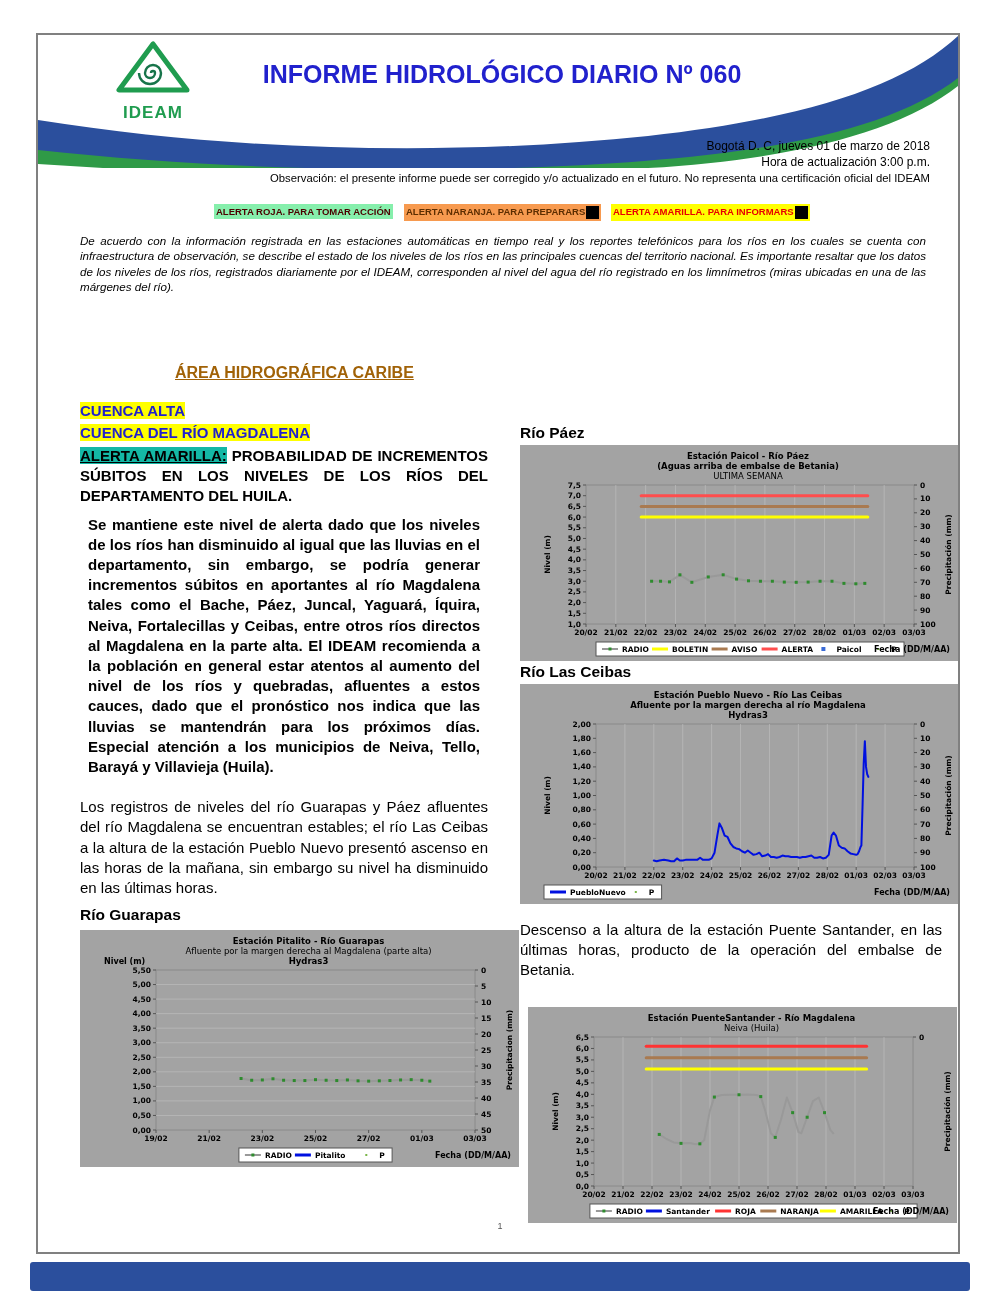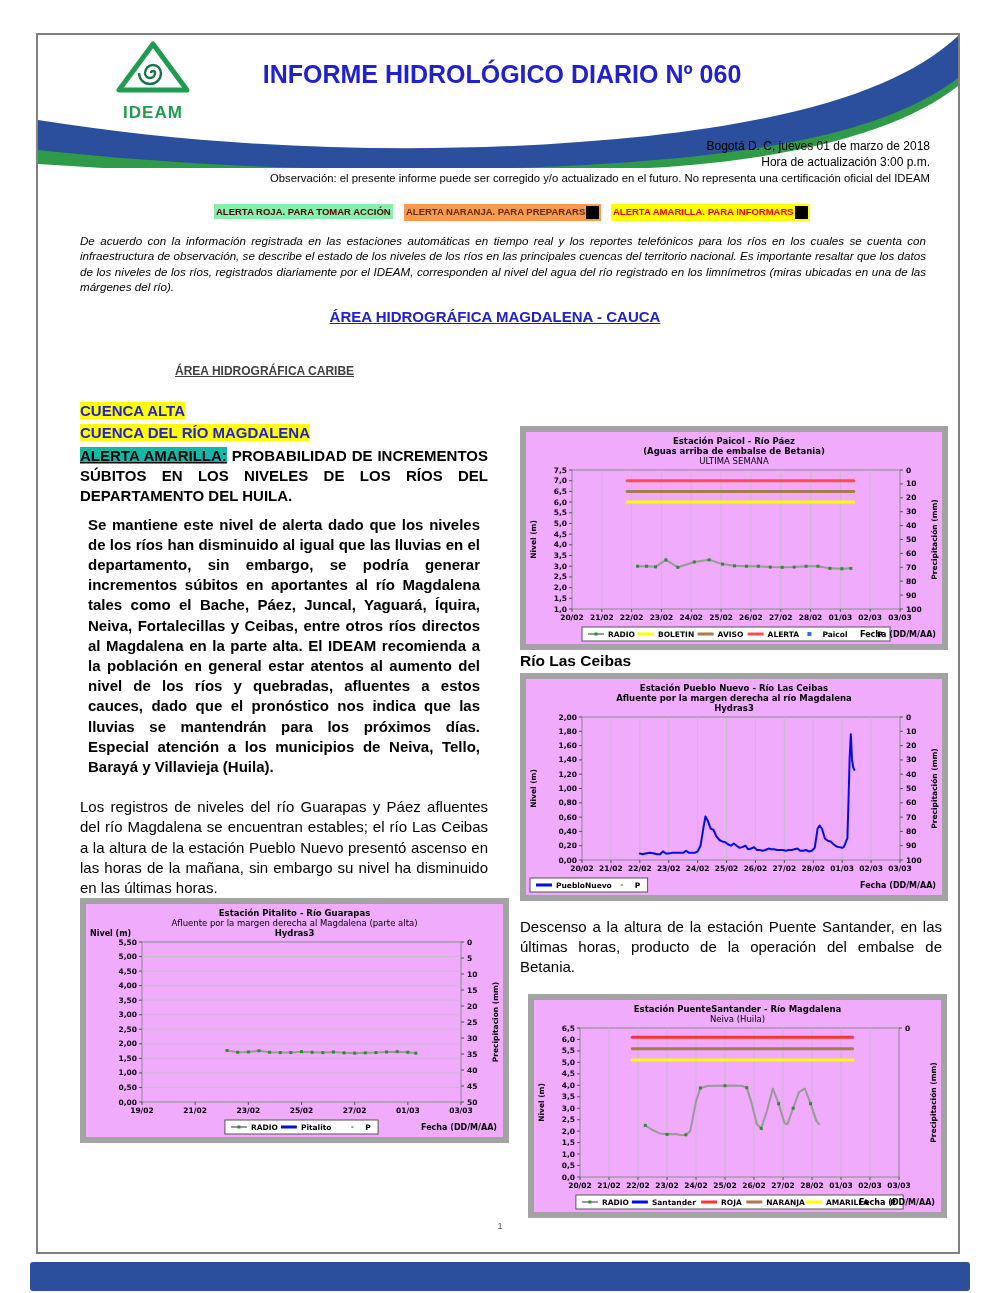--- a/index.html
+++ b/index.html
@@ -19,40 +19,40 @@
   .badge{position:absolute;top:0;font-size:9.5px;font-weight:bold;padding:2px 2px;white-space:nowrap;}
   .badge-red{left:0;background:#86efac;color:#4b0000;}
   .badge-orange{left:190px;background:#f79a4f;color:#5c2d00;}
   .badge-yellow{left:397px;background:#ffff00;color:#e80000;}
   .blackbox{display:inline-block;width:13px;height:13px;background:#000;
             vertical-align:middle;margin-left:1px;}
   .intro{position:absolute;left:80px;top:233px;width:846px;font-size:11.6px;
          font-style:italic;line-height:15.4px;text-align:justify;}
   .sec1{position:absolute;left:80px;top:308px;width:830px;text-align:center;
         font-size:15px;font-weight:bold;color:#2121cd;text-decoration:underline;}
-  .sec2{position:absolute;left:175px;top:364px;font-size:12px;font-weight:bold;
-        color:#404040;text-decoration:underline;}
+  .sec2{position:absolute;left:175px;top:364px;font-size:16px;font-weight:bold;
+        color:#a16207;text-decoration:underline;}
   .colL{position:absolute;left:80px;top:402px;width:408px;}
   .colR{position:absolute;left:520px;top:424px;width:422px;}
   .hl-blue{font-size:15px;font-weight:bold;color:#2121cd;margin:0 0 5px;}
   .hl-blue .hlt{background:#ffff00;}
   .p-bold{font-size:15px;font-weight:bold;line-height:20.2px;text-align:justify;margin:0;}
   .p-bold .hlt{background:#14b8a6;text-decoration:underline;}
   .p-body{font-size:15px;line-height:20.2px;text-align:justify;margin:0;}
   .p1{margin:8px;font-weight:bold;}
   .p2{margin:20px 0 0;}
   .chart-h{font-size:15.5px;font-weight:bold;margin:8px 0 6px;color:#000;}
   .chart-hR{font-size:15.5px;font-weight:bold;margin:0 0 3px;color:#000;}
   .chart-hR2{font-size:15.5px;font-weight:bold;margin:2px 0 3px;color:#000;}
-  .chartbox{position:relative;background:#f0abfc;border:6px solid #a3a3a3;box-sizing:content-box;}
+  .chartbox{position:relative;background:#a3a3a3;border:2px solid #a3a3a3;box-sizing:content-box;padding-left:18px;}
   .chartbox svg{display:block;}
   #chart0{width:416px;height:212px;margin-top:2px;}
   #chart1{width:416px;height:216px;}
   #chart2{width:417px;height:233px;}
-  #chart3{width:407px;height:212px;margin-left:8px;margin-top:16px;}
+  #chart3{width:407px;height:212px;margin-left:8px;margin-top:26px;}
   .descent{margin:16px 0 0;}
   .pagenum{position:absolute;left:0;top:1221px;width:1000px;text-align:center;
            font-size:9px;color:#555;}
   .footerbar{position:absolute;left:30px;top:1262px;width:940px;height:29px;
              background:#2b4f9d;border-radius:3px;}
 </style>
 </head>
 <body>
 
 <div class="page">
@@ -80,29 +80,29 @@
   <div class="obs">Observación: el presente informe puede ser corregido y/o actualizado en el futuro. No representa una certificación oficial del IDEAM</div>
 
   <div class="badges">
     <span class="badge badge-red"><span>ALERTA ROJA. PARA TOMAR ACCIÓN</span></span>
     <span class="badge badge-orange"><span>ALERTA NARANJA. PARA PREPARARS</span><span class="blackbox"></span></span>
     <span class="badge badge-yellow"><span>ALERTA AMARILLA. PARA INFORMARS</span><span class="blackbox"></span></span>
   </div>
 
   <div class="intro">De acuerdo con la información registrada en las estaciones automáticas en tiempo real y los reportes telefónicos para los ríos en los cuales se cuenta con infraestructura de observación, se describe el estado de los niveles de los ríos en las principales cuencas del territorio nacional. Es importante resaltar que los datos de los niveles de los ríos, registrados diariamente por el IDEAM, corresponden al nivel del agua del río registrado en los limnímetros (miras ubicadas en una de las márgenes del río).</div>
 
-  <div class="sec1">ÁREA HIDROGRÁFICA MAGDALENA - CAUCA</div>
   <div class="sec2">ÁREA HIDROGRÁFICA CARIBE</div>
 
   <div class="colL">
     <div class="hl-blue"><span class="hlt">CUENCA ALTA</span></div>
     <div class="hl-blue"><span class="hlt">CUENCA DEL RÍO MAGDALENA</span></div>
     <p class="p-bold"><span class="hlt">ALERTA AMARILLA:</span><span> PROBABILIDAD DE INCREMENTOS SÚBITOS EN LOS NIVELES DE LOS RÍOS DEL DEPARTAMENTO DEL HUILA.</span></p>
     <p class="p-body p1">Se mantiene este nivel de alerta dado que los niveles de los ríos han disminuido al igual que las lluvias en el departamento, sin embargo, se podría generar incrementos súbitos en aportantes al río Magdalena tales como el Bache, Páez, Juncal, Yaguará, Íquira, Neiva, Fortalecillas y Ceibas, entre otros ríos directos al Magdalena en la parte alta. El IDEAM recomienda a la población en general estar atentos al aumento del nivel de los ríos y quebradas, afluentes a estos cauces, dado que el pronóstico nos indica que las lluvias se mantendrán para los próximos días. Especial atención a los municipios de Neiva, Tello, Barayá y Villavieja (Huila).</p>
     <p class="p-body p2">Los registros de niveles del río Guarapas y Páez afluentes del río Magdalena se encuentran estables; el río Las Ceibas a la altura de la estación Pueblo Nuevo presentó ascenso en las horas de la mañana, sin embargo su nivel ha disminuido en las últimas horas.</p>
+    <div class="chart-h">Río Guarapas</div>
     <div class="chartbox" id="chart2">
         <svg width="417" height="233">
           <text x="208.5" y="12" font-size="8.5" font-family="&quot;DejaVu Sans&quot;,sans-serif" font-weight="bold" fill="#000" text-anchor="middle">Estación Pitalito  - Río Guarapas</text>
           <text x="208.5" y="22" font-size="8.5" font-family="&quot;DejaVu Sans&quot;,sans-serif" font-weight="normal" fill="#000" text-anchor="middle">Afluente por la margen derecha al Magdalena (parte alta)</text>
           <text x="208.5" y="32" font-size="8.5" font-family="&quot;DejaVu Sans&quot;,sans-serif" font-weight="bold" fill="#000" text-anchor="middle">Hydras3</text>
           <rect x="56" y="38" width="319" height="160" fill="none" stroke="#8a8a8a" stroke-width="1"></rect>
           <line x1="56" y1="198" x2="56" y2="201" stroke="#555"></line>
           <text x="56" y="209" font-size="7.5" font-family="&quot;DejaVu Sans&quot;,sans-serif" font-weight="bold" fill="#000" text-anchor="middle">19/02</text>
           <line x1="109.16666666666666" y1="198" x2="109.16666666666666" y2="201" stroke="#555"></line>
           <text x="109.16666666666666" y="209" font-size="7.5" font-family="&quot;DejaVu Sans&quot;,sans-serif" font-weight="bold" fill="#000" text-anchor="middle">21/02</text>
@@ -201,20 +201,21 @@
           <line x1="194.89999999999998" y1="223" x2="210.89999999999998" y2="223" stroke="#0010e0" stroke-width="3"></line>
           <text x="214.89999999999998" y="225.5" font-size="7.5" font-family="&quot;DejaVu Sans&quot;,sans-serif" font-weight="bold" fill="#000" text-anchor="start">Pitalito</text>
           <rect x="265.29999999999995" y="222" width="2" height="2" fill="#7ab648"></rect>
           <text x="279.29999999999995" y="225.5" font-size="7.5" font-family="&quot;DejaVu Sans&quot;,sans-serif" font-weight="bold" fill="#000" text-anchor="start">P</text>
           <text x="411" y="226" font-size="8" font-family="&quot;DejaVu Sans&quot;,sans-serif" font-weight="bold" fill="#000" text-anchor="end">Fecha (DD/M/AA)</text>
         </svg>
       </div>
   </div>
 
   <div class="colR">
+    <div class="chart-hR">Río Páez</div>
     <div class="chartbox" id="chart0">
         <svg width="416" height="212">
           <text x="208" y="12" font-size="8.5" font-family="&quot;DejaVu Sans&quot;,sans-serif" font-weight="bold" fill="#000" text-anchor="middle">Estación Paicol  - Río Páez</text>
           <text x="208" y="22" font-size="8.5" font-family="&quot;DejaVu Sans&quot;,sans-serif" font-weight="bold" fill="#000" text-anchor="middle">(Aguas arriba de embalse de Betania)</text>
           <text x="208" y="32" font-size="8.5" font-family="&quot;DejaVu Sans&quot;,sans-serif" font-weight="normal" fill="#000" text-anchor="middle">ULTIMA SEMANA</text>
           <rect x="46" y="38" width="328" height="139" fill="none" stroke="#8a8a8a" stroke-width="1"></rect>
           <line x1="46" y1="177" x2="46" y2="180" stroke="#555"></line>
           <text x="46" y="188" font-size="7.5" font-family="&quot;DejaVu Sans&quot;,sans-serif" font-weight="bold" fill="#000" text-anchor="middle">20/02</text>
           <line x1="75.81818181818181" y1="38" x2="75.81818181818181" y2="177" stroke="#bdbdbd" stroke-width="0.7"></line>
           <line x1="75.81818181818181" y1="177" x2="75.81818181818181" y2="180" stroke="#555"></line>

